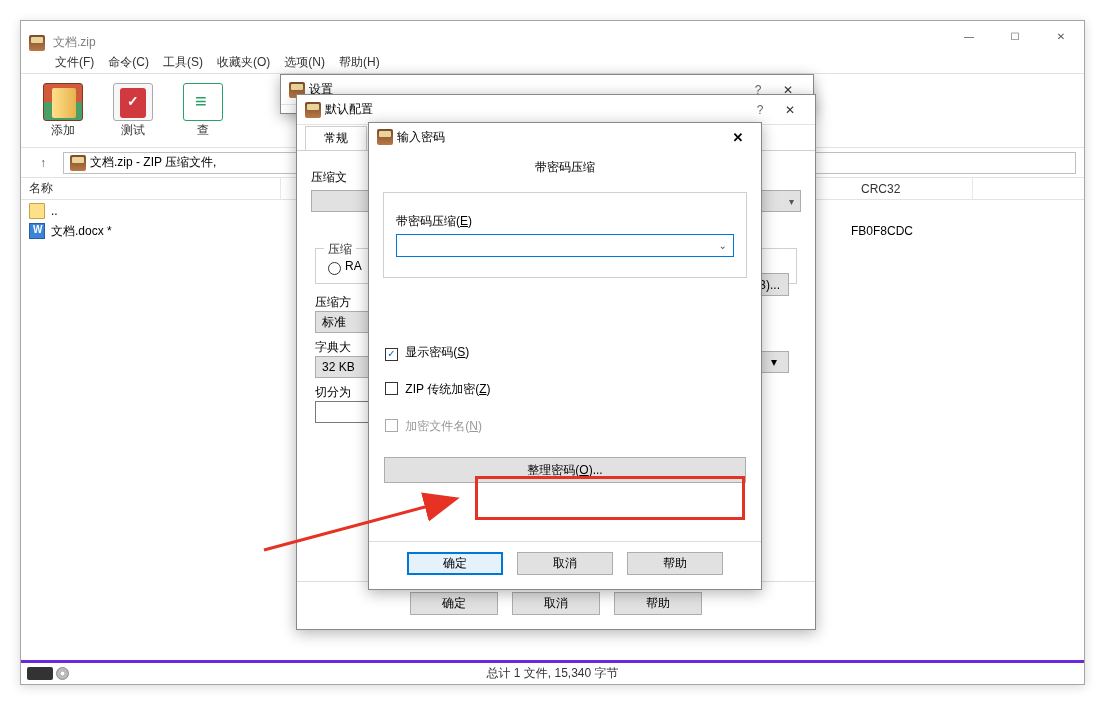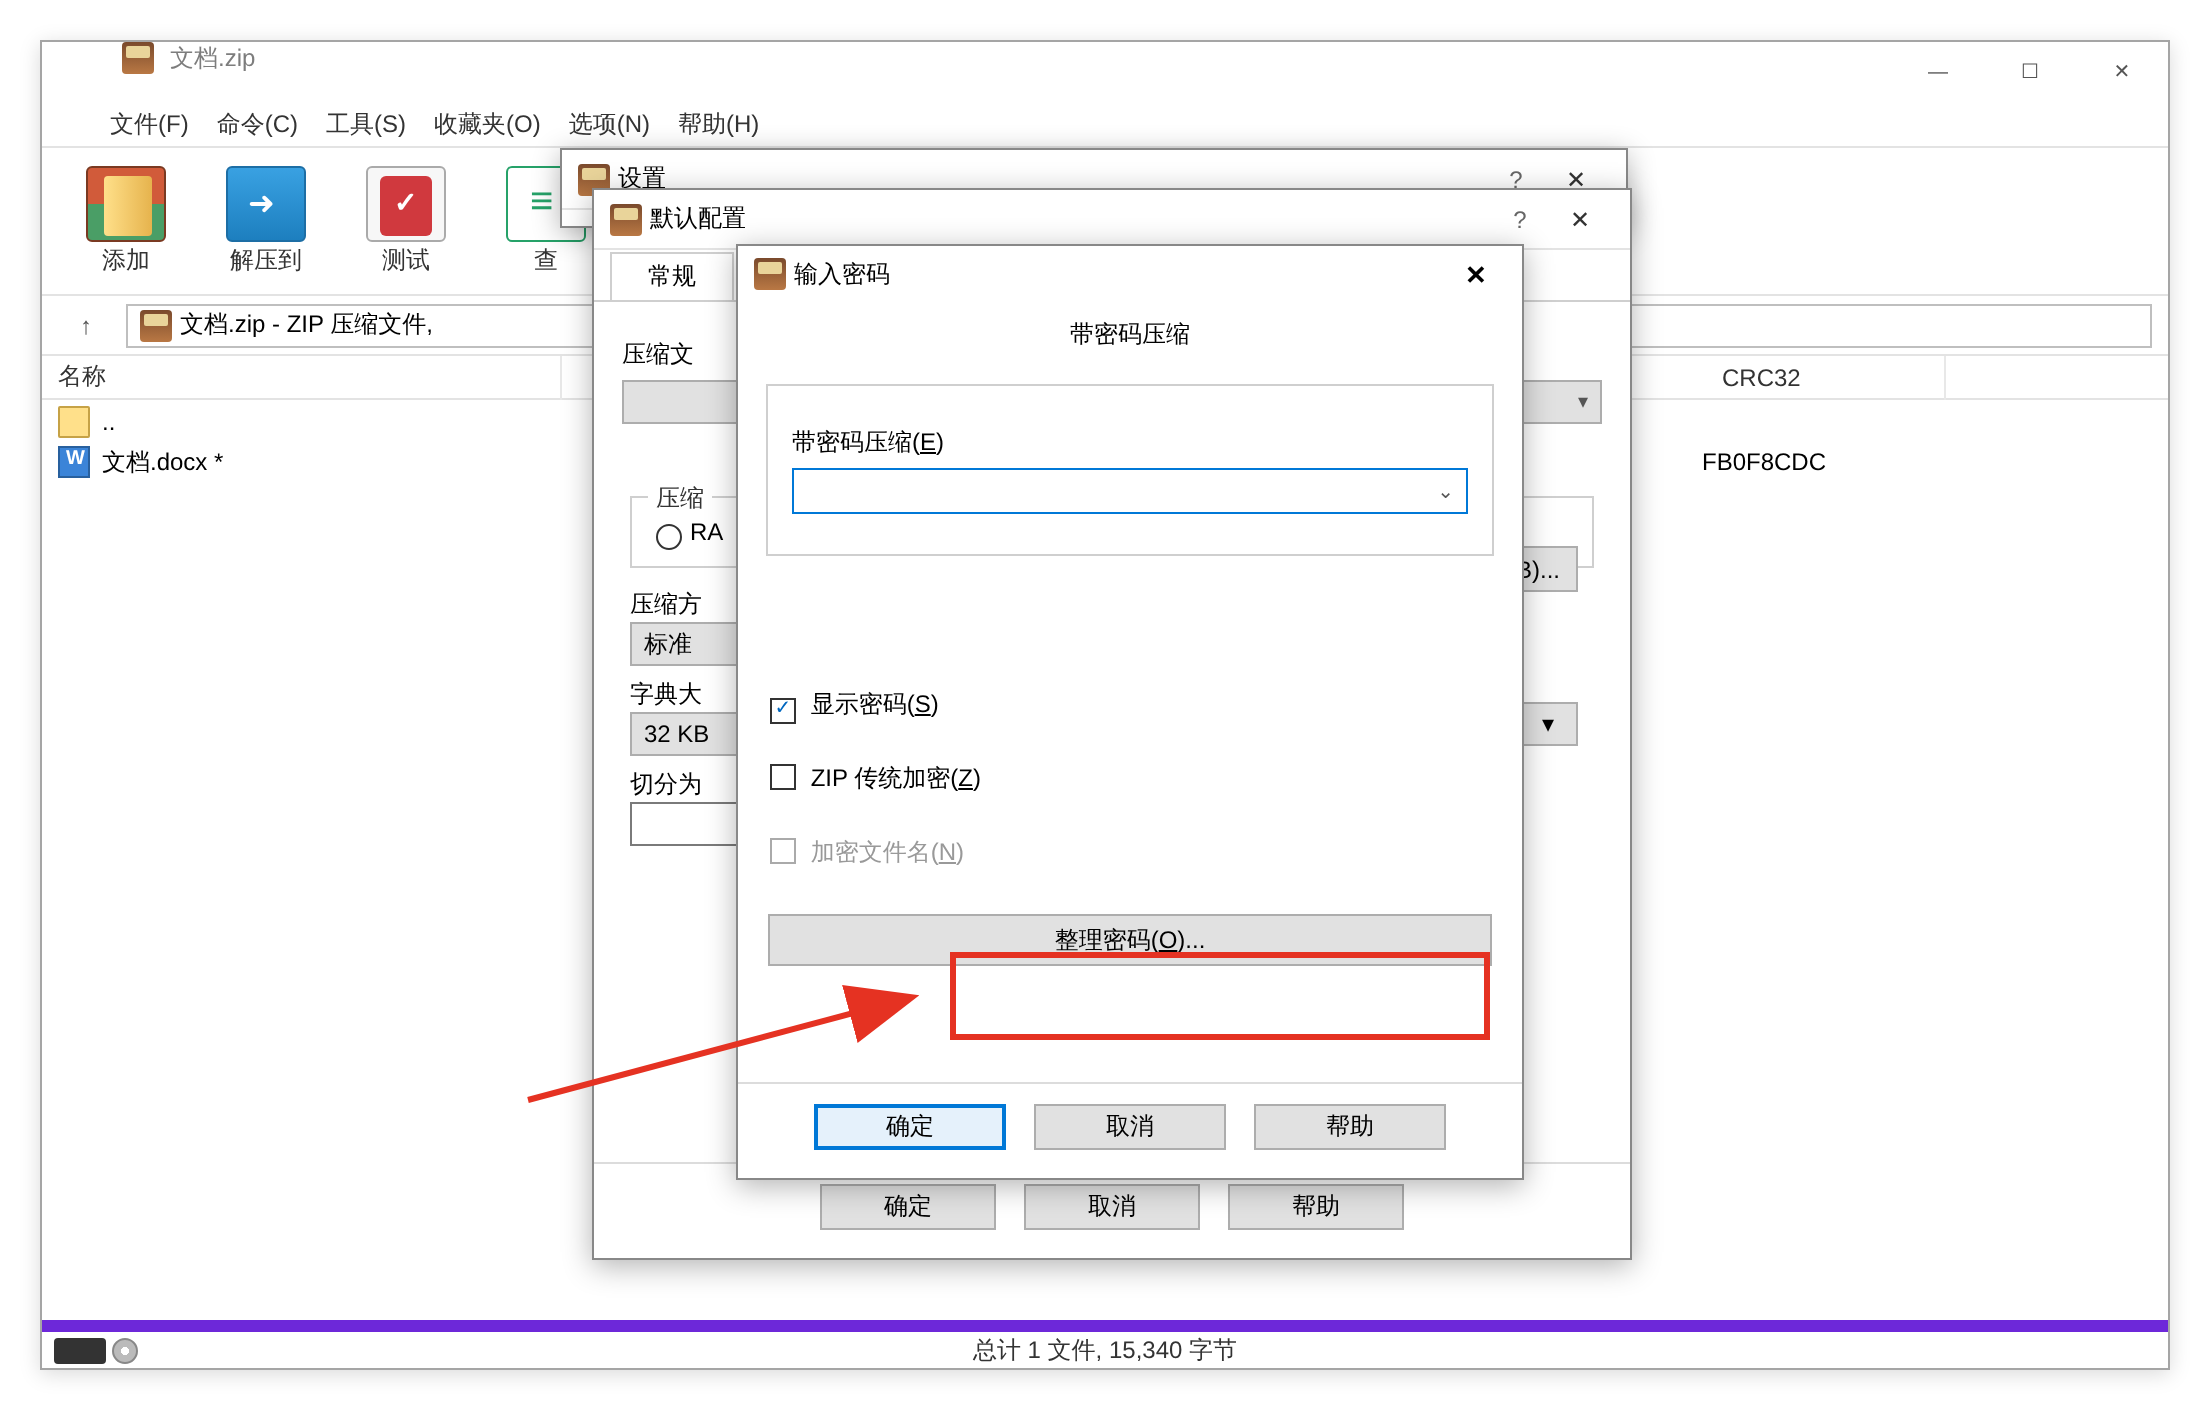--- a/index.html
+++ b/index.html
@@ -18,25 +18,24 @@
     position: absolute;
     left: 20px; top: 20px;
     width: 1065px; height: 665px;
     border: 1px solid #a5a5a5;
     background: #fff;
     box-shadow: 0 2px 10px rgba(0,0,0,0.15);
   }
   .titlebar {
     height: 30px;
     display: flex;
-    align-items: flex-start;
+    align-items: flex-end;
     padding: 0 8px;
     background: #fff;
     position: relative;
-    margin-left: 32px;
   }
   .titlebar .title { color:#7d7d7d; margin-left:4px; font-size:12px; }
   .titlebar .win-buttons { position:absolute; right:0; top:0; display:flex; }
   .win-btn { width:46px; height:30px; display:flex; align-items:center; justify-content:center; color:#555; font-size:10px; }
   .menubar {
     height: 22px; display:flex; align-items:center;
     padding: 0 6px; gap: 14px; color:#333; font-size: 12px; margin-left: 28px;
   }
   .menubar span { cursor:default; }
   .toolbar {
@@ -81,21 +80,21 @@
   .row { height:20px; display:flex; align-items:center; gap:6px; padding:0 4px; }
   .row .fic { width:16px; height:16px; }
   .ic-folder { background:#ffe08a; border:1px solid #c6a246; border-radius:1px; }
   .ic-doc { background:#3b84d8; border:1px solid #28609e; position:relative; }
   .ic-doc::after{content:"W";position:absolute;left:3px;top:0;color:#fff;font-size:10px;font-weight:bold;}
   .crc-col { position:absolute; left:832px; width:120px; }
   .filelist-area{ position:relative; height:430px; }
   .filelist-area .crc-val { position:absolute; left:830px; top:24px; font-size:12px; }
   .statusbar {
     position:absolute; bottom:0; left:0; right:0; height:24px;
-    border-top:6px solid #6d28d9;
+    border-top:3px solid #6d28d9;
     display:flex; align-items:center; justify-content:center;
     font-size:12px; color:#333;
   }
   .statusbar .sb-left { position:absolute; left:6px; display:flex; align-items:center; gap:3px; }
   .sb-drive { width:26px; height:13px; background:#333; border-radius:2px; }
   .sb-disc { width:13px; height:13px; border-radius:50%; background:radial-gradient(circle,#fff 25%,#bbb 26%,#bbb 100%); border:1px solid #888; }
 
   
   .dialog {
     position:absolute; background:#fff; border:1px solid #888;
@@ -205,24 +204,20 @@
     <span>收藏夹(O)</span>
     <span>选项(N)</span>
     <span>帮助(H)</span>
   </div>
   <div class="toolbar">
     <div class="tb-btn">
       <div class="tb-icon tb-icon-books"></div>
       <span>添加</span>
     </div>
     <div class="tb-btn">
-      <div class="tb-icon tb-icon-folder"></div>
-      <span>解压到</span>
-    </div>
-    <div class="tb-btn">
       <div class="tb-icon tb-icon-test"></div>
       <span>测试</span>
     </div>
     <div class="tb-btn">
       <div class="tb-icon tb-icon-view"></div>
       <span>查</span>
     </div>
   </div>
   <div class="pathbar">
     <div class="up">↑</div>

